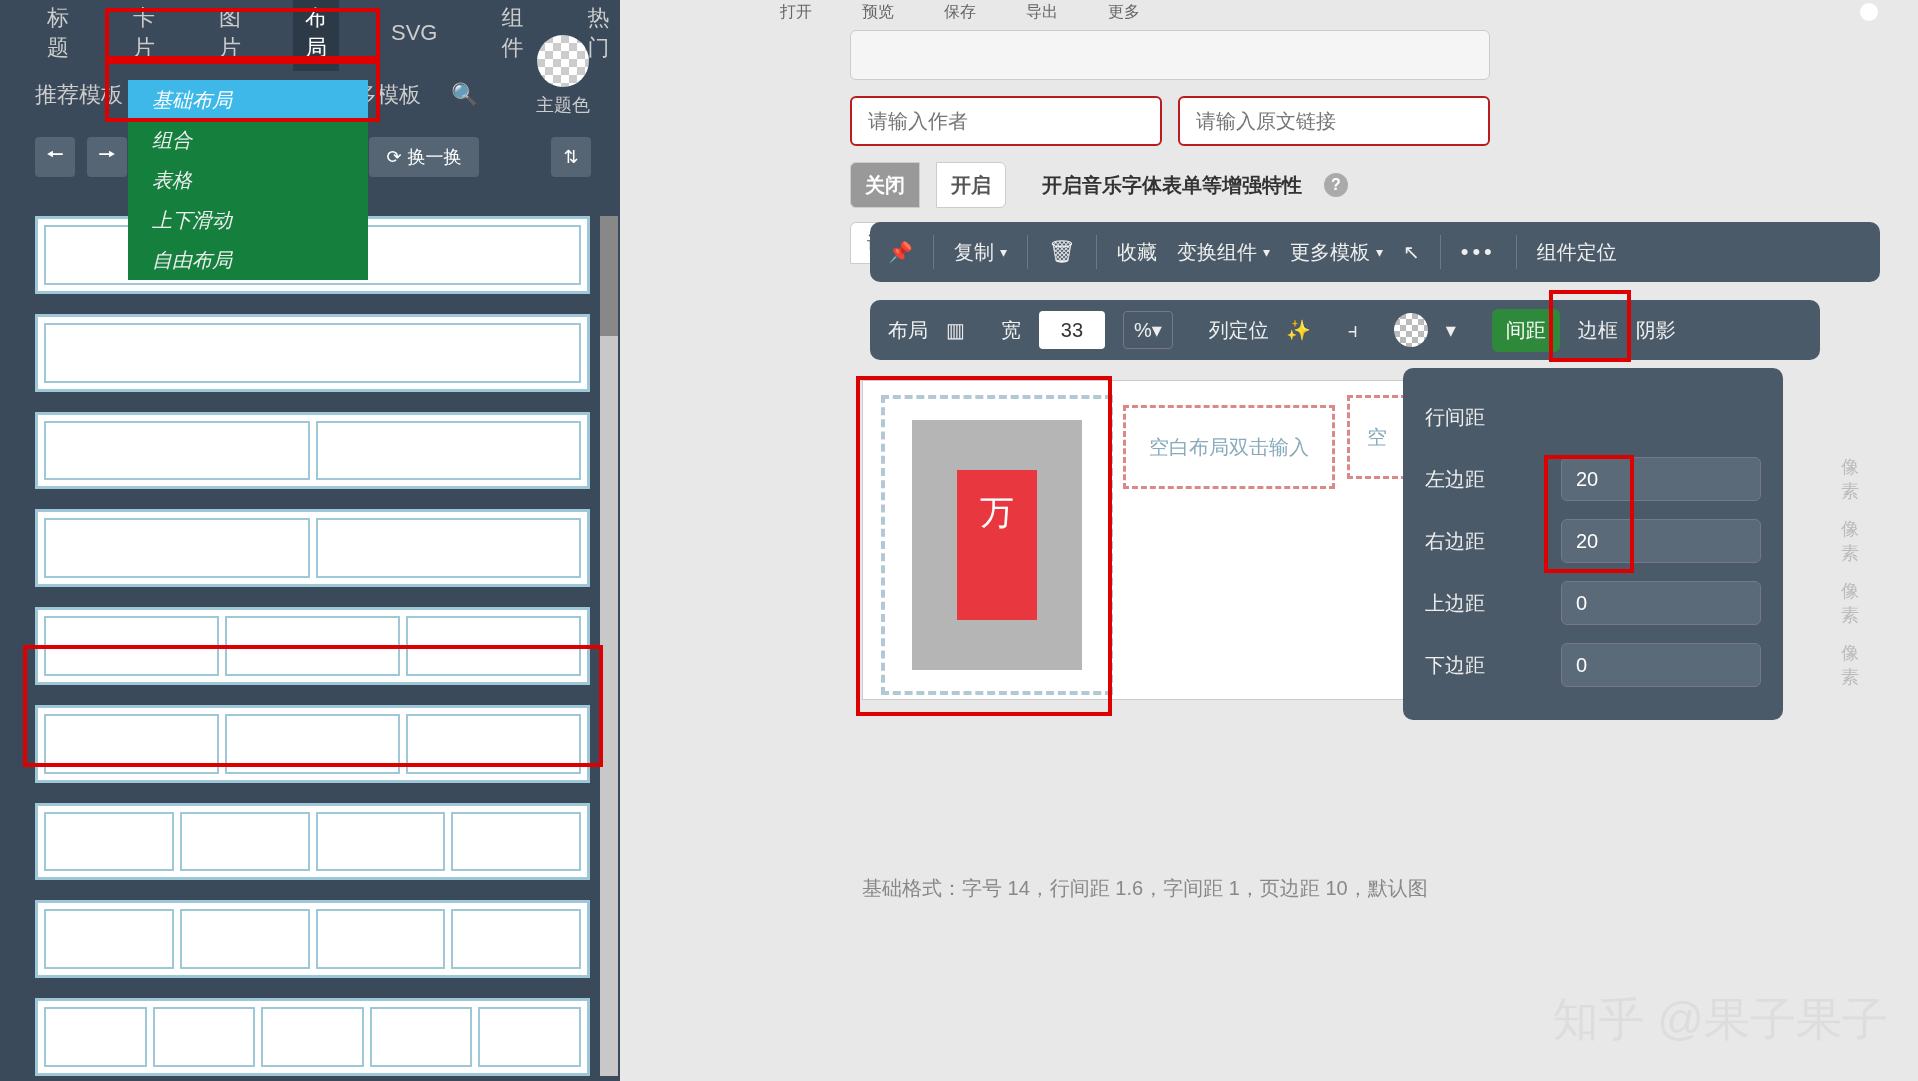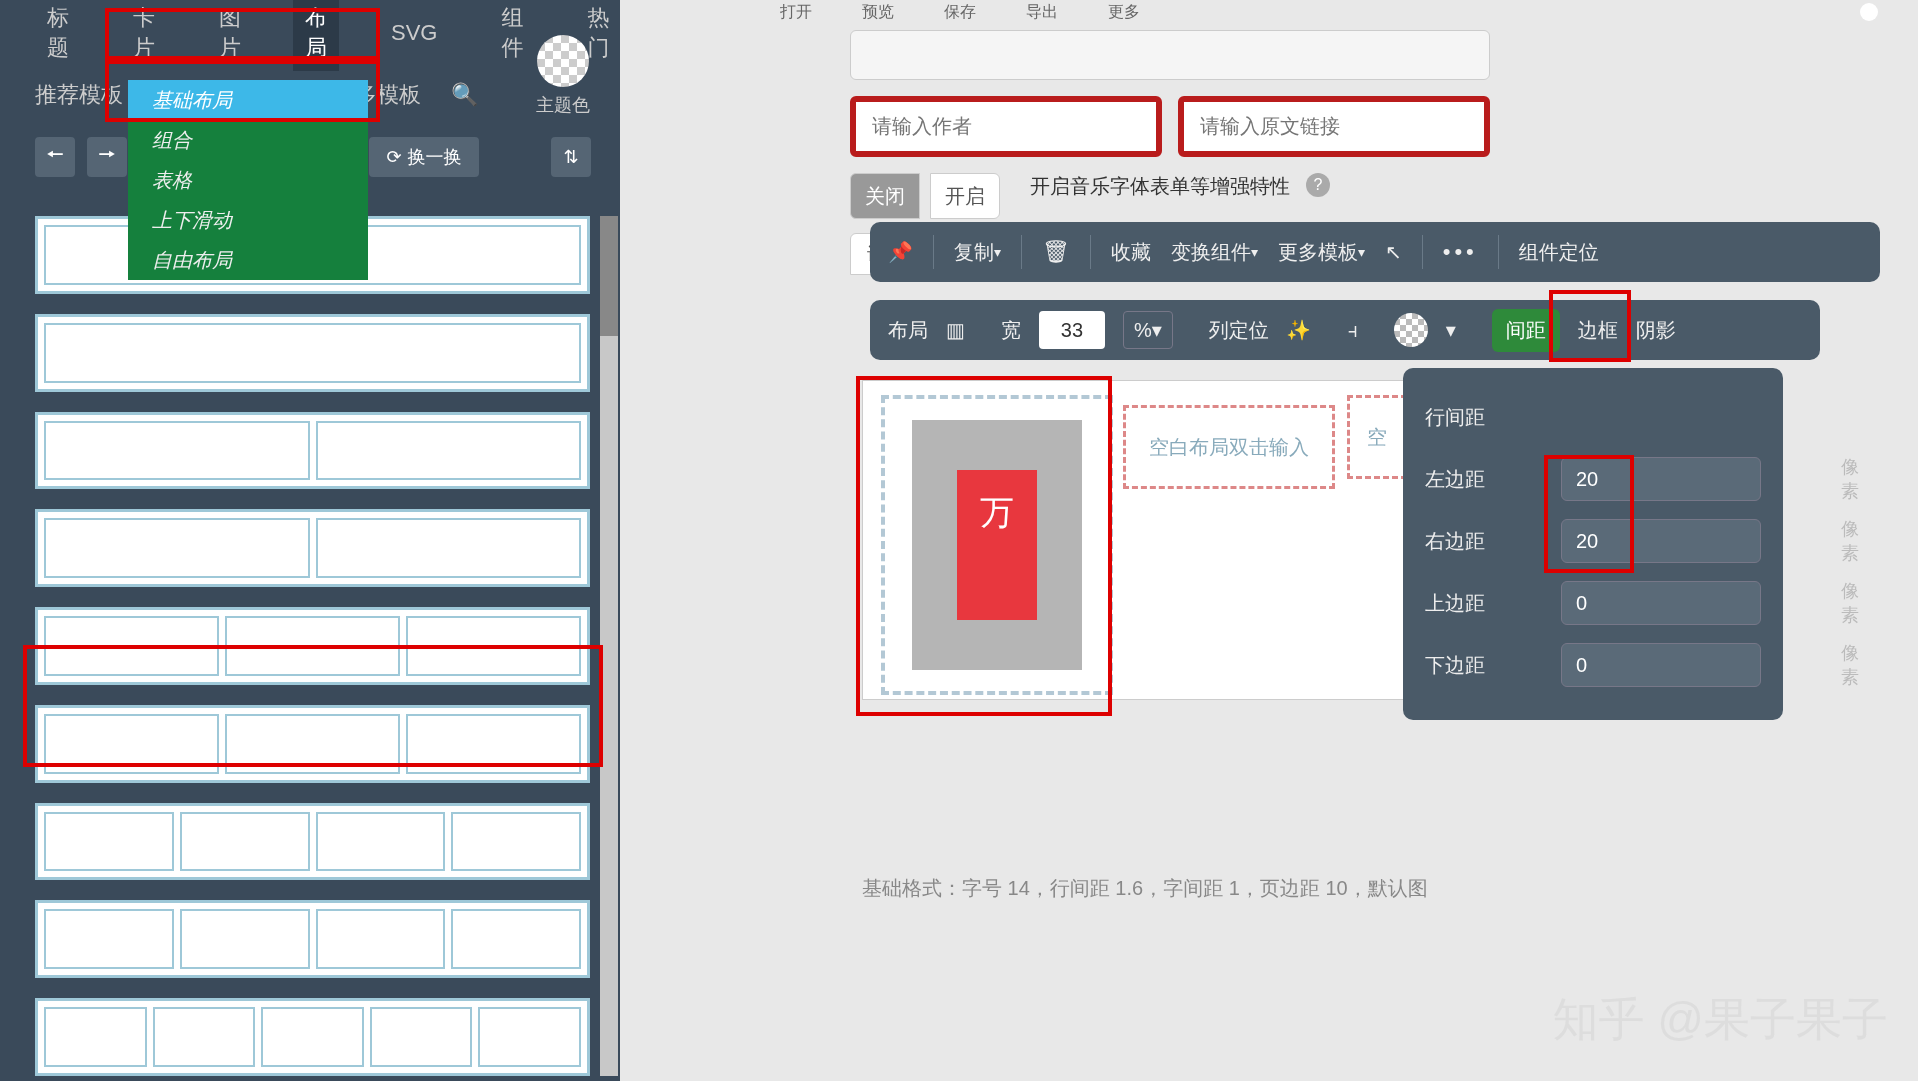--- a/index.html
+++ b/index.html
@@ -34,32 +34,32 @@
 
     .layout-list { position:absolute; left:35px; top:216px; width:555px; height:860px; display:flex; flex-direction:column; gap:20px; }
     .layout-item { background:#fff; border:3px solid #9ec8d8; height:78px; display:flex; gap:6px; padding:6px; }
     .layout-item .cell { flex:1; border:2px solid #9ec8d8; }
     .redbox-layout { position:absolute; left:23px; top:645px; width:580px; height:122px; border:4px solid #d00; z-index:5; pointer-events:none; }
     .scrollbar-v { position:absolute; left:600px; top:216px; width:18px; height:860px; background:#c8c8c8; }
     .scrollbar-v .thumb { width:100%; height:120px; background:#888; }
 
     .right-panel { position:absolute; left:850px; top:30px; width:1020px; }
     .form-row { display:flex; gap:16px; margin-bottom:16px; }
-    .form-input { flex:1; height:61px; border:6px solid #b91c1c; border-radius:6px; padding:0 16px; font-size:20px; color:#999; background:#fff; }
-    .toggle-row { display:flex; align-items:flex-start; gap:10px; }
+    .form-input { flex:1; height:50px; border:2px solid #b91c1c; border-radius:6px; padding:0 16px; font-size:20px; color:#999; background:#fff; }
+    .toggle-row { display:flex; align-items:center; gap:16px;font-weight:bold; }
     .tg-btn { width:70px; height:46px; border:1px solid #ccc; font-size:20px; display:flex; align-items:center; justify-content:center; cursor:pointer; }
     .tg-btn.on { background:#999; color:#fff; border-radius:6px 0 0 6px; }
     .tg-btn.off { background:#fff; color:#555; border-radius:0 6px 6px 0; }
     .toggle-label { margin-left:20px; font-size:20px; color:#333; }
     .help { display:inline-flex; width:24px; height:24px; border-radius:50%; background:#aaa; color:#fff; align-items:center; justify-content:center; font-size:16px; margin-left:6px; }
     .tag-btn { display:inline-block; margin-top:14px; padding:8px 16px; border:1px solid #ccc; border-radius:6px 6px 0 0; font-size:18px; color:#555; background:#fff; cursor:pointer; }
 
     .toolbar { position:absolute; left:870px; top:222px; width:1010px; height:60px; background:#4a5a68; border-radius:10px; display:flex; align-items:center; padding:0 18px; gap:20px; color:#eee; font-size:20px; }
     .toolbar .divider { width:1px; height:34px; background:#6a7a88; }
-    .toolbar .btn { cursor:pointer; display:flex; align-items:center; }
+    .toolbar .btn { cursor:pointer; display:flex; align-items:center; gap:6px; }
     .toolbar .caret { font-size:14px; }
     .toolbar .trash { font-size:22px; }
     .toolbar .dots { letter-spacing:4px; font-size:22px; }
 
     .toolbar2 { position:absolute; left:870px; top:300px; width:950px; height:60px; background:#4a5a68; border-radius:10px; display:flex; align-items:center; padding:0 18px; gap:18px; color:#eee; font-size:20px; }
     .num-input { width:66px; height:38px; background:#fff; color:#333; text-align:center; border:none; font-size:20px; border-radius:4px; }
     .unit-box { height:38px; padding:0 10px; display:flex; align-items:center; border:1px solid #778; border-radius:4px; }
     .spacing-btn { background:#2e8a3a; color:#fff; padding:8px 14px; border-radius:6px; }
     .circ { width:34px; height:34px; border-radius:50%; background:repeating-conic-gradient(#bbb 0 25%,#fff 0 50%); background-size:12px 12px; }
     .redbox-spacing { position:absolute; left:1549px; top:290px; width:82px; height:72px; border:4px solid #d00; z-index:30; pointer-events:none; }

